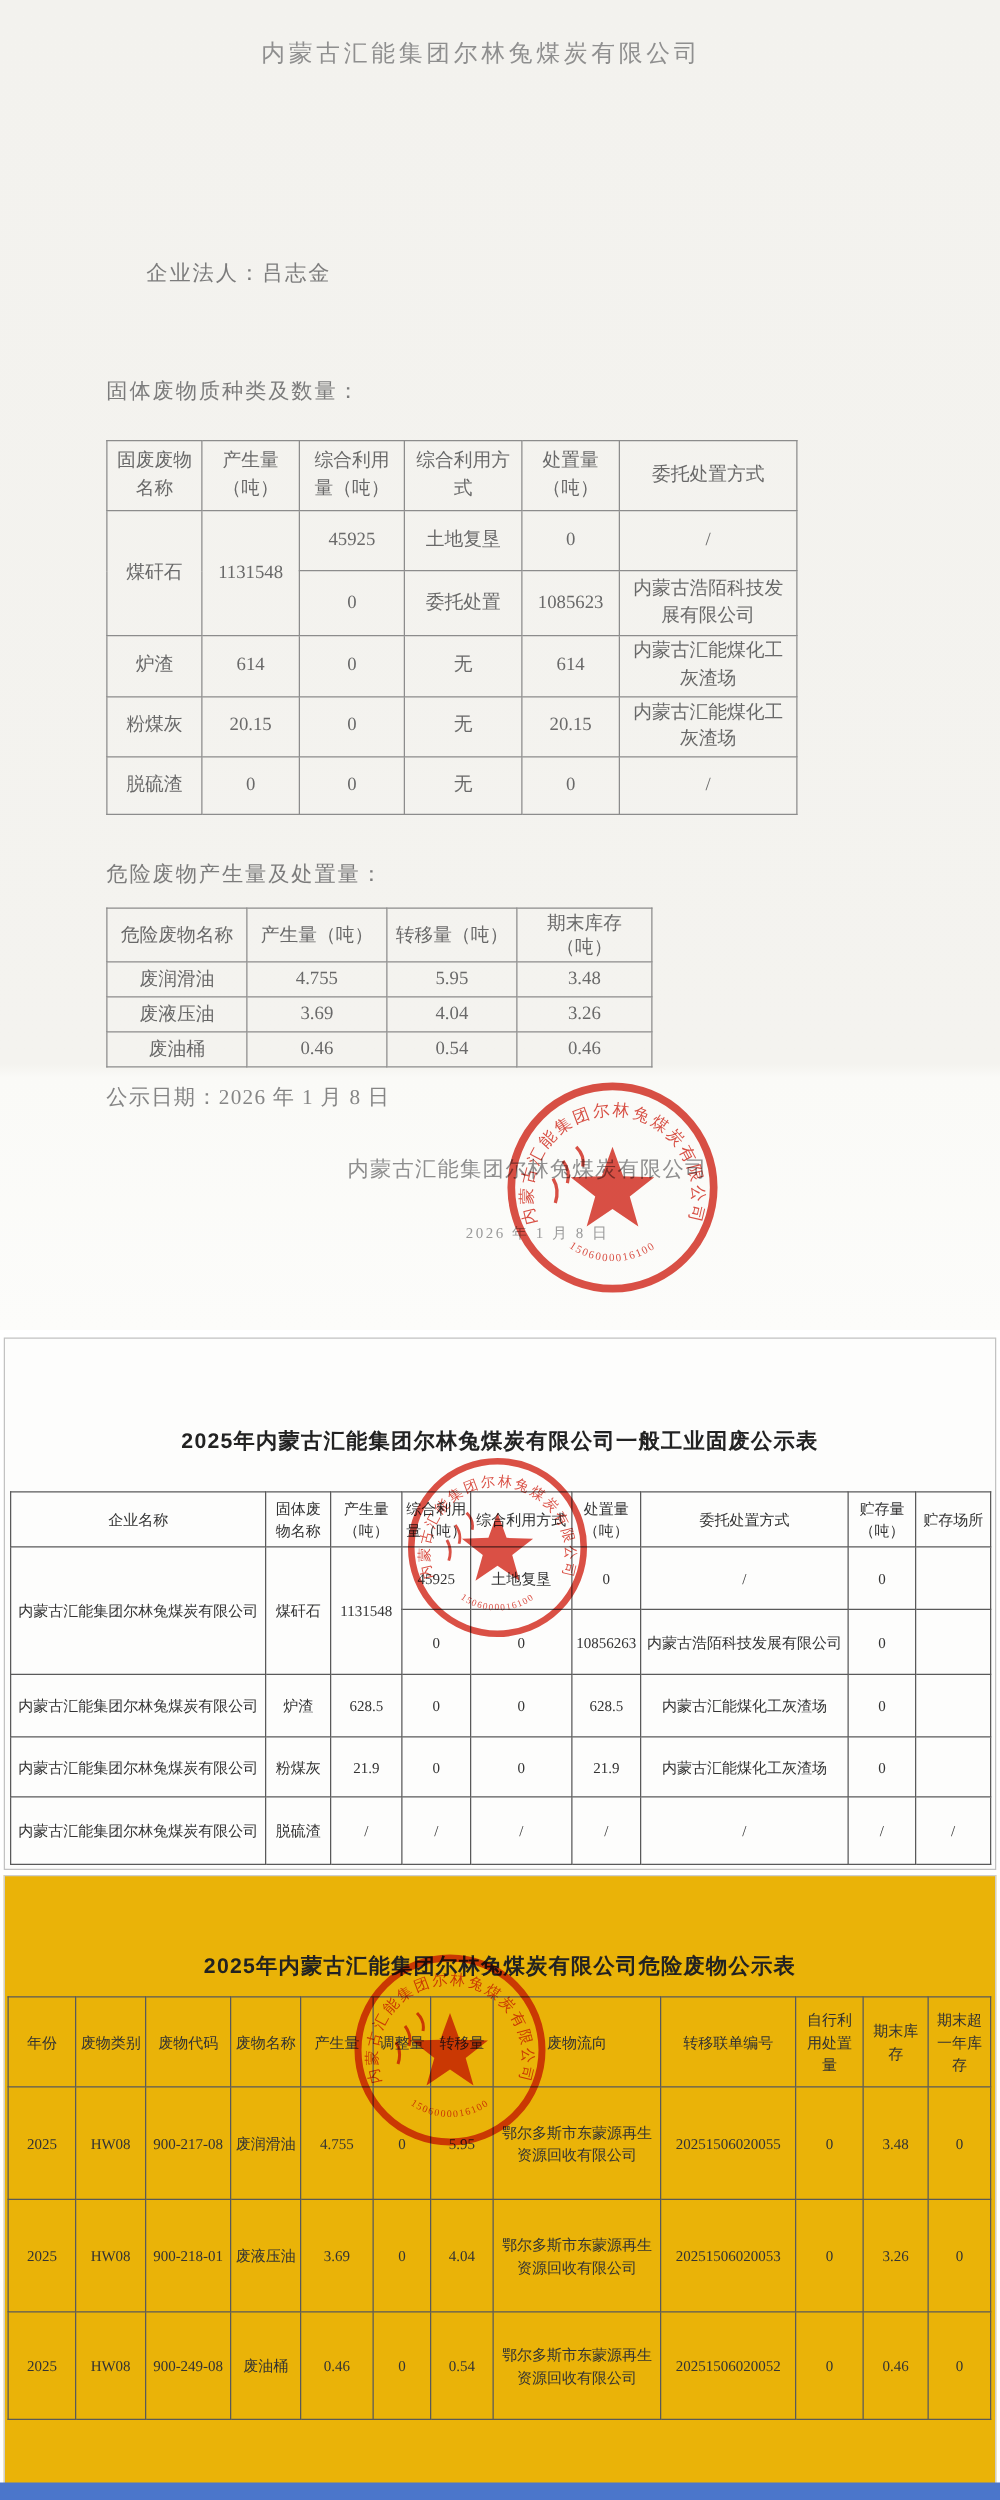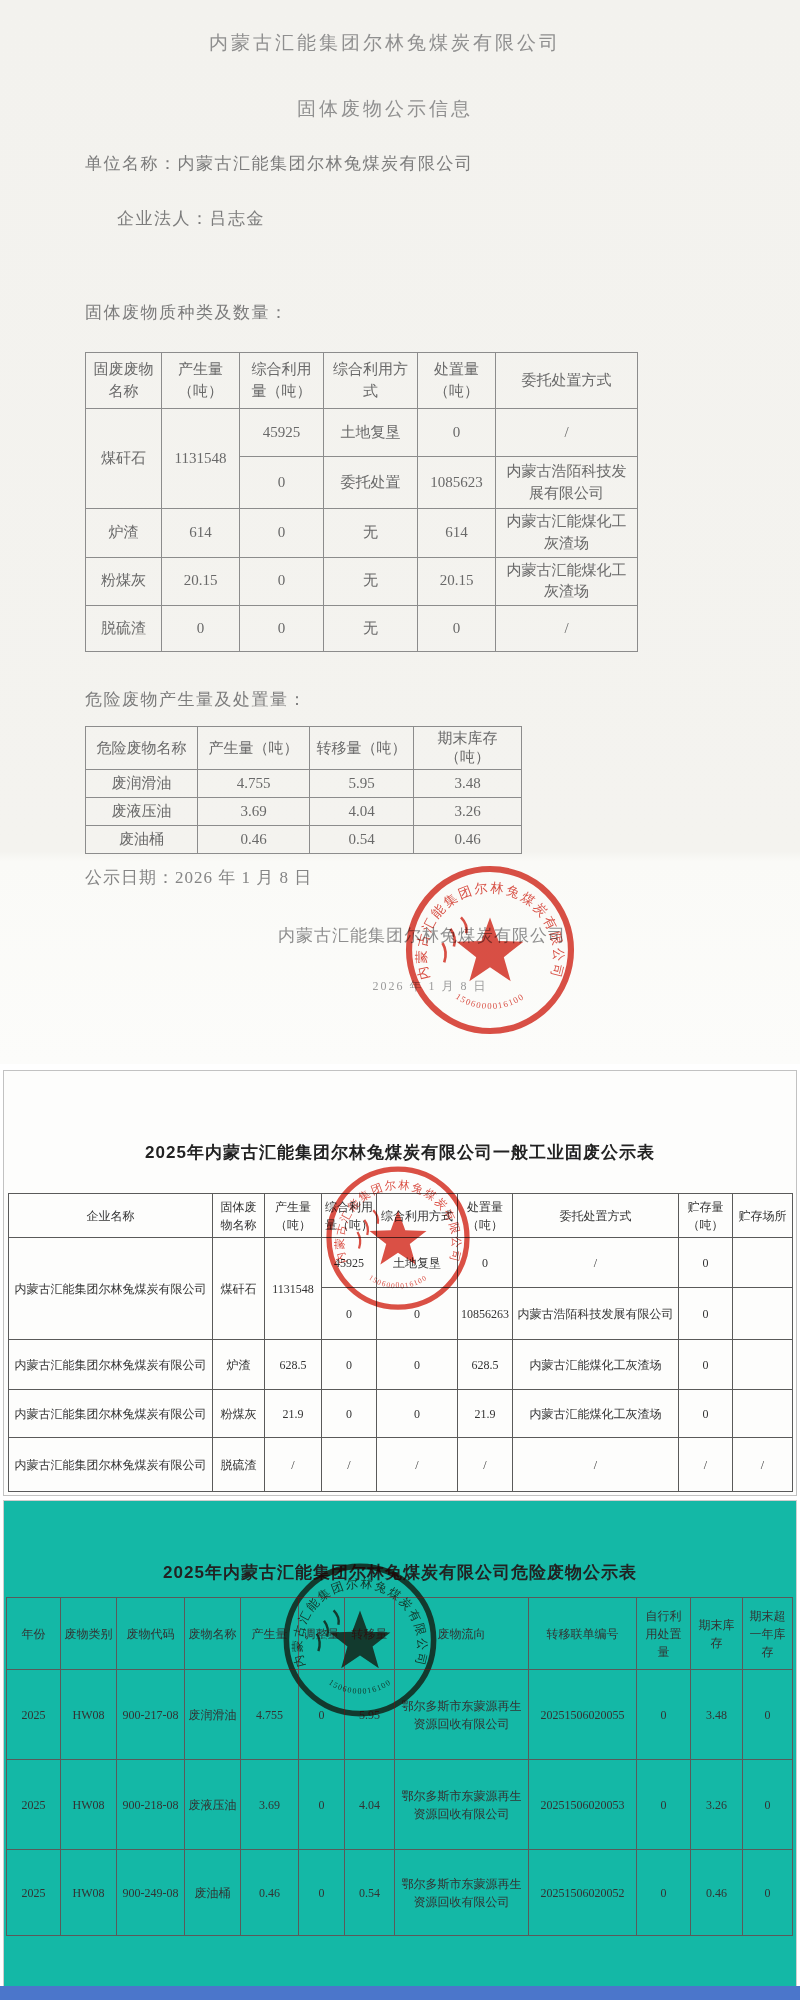--- a/index.html
+++ b/index.html
@@ -29,41 +29,37 @@
   .sig-company{left:278px;top:924px;width:300px;font-size:17px;color:#8e8e8e;letter-spacing:1px;}
   .sig-date{left:330px;top:978px;width:200px;text-align:center;font-size:12px;color:#9a9a9a;letter-spacing:2px;}
   
   .page-b{left:3px;top:1070px;width:792px;height:424px;background:#fdfdfc;border:1px solid #c2c2c2;}
   .doc-b-title{left:0;top:70px;width:792px;text-align:center;font-size:17px;font-weight:bold;
     color:#222;font-family:"Liberation Sans","DejaVu Sans",sans-serif;letter-spacing:1px;}
   .t3{left:4px;top:122px;width:784px;border-collapse:collapse;table-layout:fixed;}
   .t3 th,.t3 td{border:1px solid #5a5a5a;font-size:12px;color:#333;text-align:center;
     vertical-align:middle;padding:1px 3px;font-weight:normal;line-height:1.5;}
   
-  .page-c{left:3px;top:1500px;width:792px;height:486px;background:#14b8a6;border:1px solid #cfcfcf;}
+  .page-c{left:3px;top:1500px;width:792px;height:486px;background:#eab308;border:1px solid #cfcfcf;}
   .doc-c-title{left:0;top:60px;width:792px;text-align:center;font-size:17px;font-weight:bold;
     color:#222;font-family:"Liberation Sans","DejaVu Sans",sans-serif;letter-spacing:1px;}
   .t4{left:2px;top:96px;width:786px;border-collapse:collapse;table-layout:fixed;}
   .t4 th,.t4 td{border:1px solid #5a5a5a;font-size:12px;color:#333;text-align:center;
     vertical-align:middle;padding:1px 3px;font-weight:normal;line-height:1.5;}
   
   .stamp{position:absolute;opacity:.88;mix-blend-mode:multiply;z-index:5;}
   
   .footer-bar{left:0;top:1986px;width:800px;height:14px;background:#4b76cb;}
 </style>
 </head>
 <body>
 
 <div class="abs page-a">
   <div class="abs doc1-title">内蒙古汇能集团尔林兔煤炭有限公司</div>
-  <div class="abs doc1-subtitle">固体废物公示信息</div>
-
-  <div class="abs field-line" style="top:152px;">
-    <span>单位名称：</span><span>内蒙古汇能集团尔林兔煤炭有限公司</span>
-  </div>
+
   <div class="abs field-line" style="top:207px;margin-left:32px;">
     <span>企业法人：</span><span>吕志金</span>
   </div>
   <div class="abs field-line" style="top:301px;">固体废物质种类及数量：</div>
 
   <table class="abs t1">
     <colgroup>
         <col style="width:76px">
         <col style="width:78px">
         <col style="width:84px">
@@ -315,21 +311,21 @@
       <td>5.95</td>
       <td>鄂尔多斯市东蒙源再生资源回收有限公司</td>
       <td>20251506020055</td>
       <td>0</td>
       <td>3.48</td>
       <td>0</td>
     </tr>
     <tr style="height:90px;">
       <td>2025</td>
       <td>HW08</td>
-      <td>900-218-08</td>
+      <td>900-218-01</td>
       <td>废液压油</td>
       <td>3.69</td>
       <td>0</td>
       <td>4.04</td>
       <td>鄂尔多斯市东蒙源再生资源回收有限公司</td>
       <td>20251506020053</td>
       <td>0</td>
       <td>3.26</td>
       <td>0</td>
     </tr>

